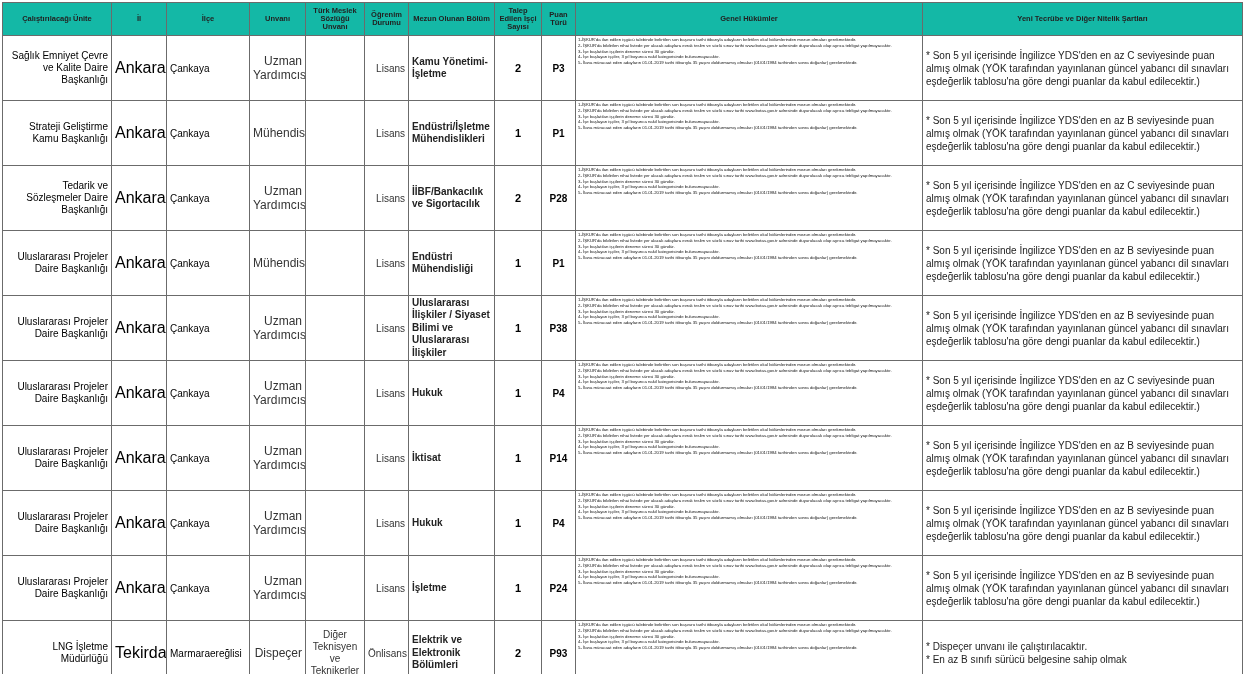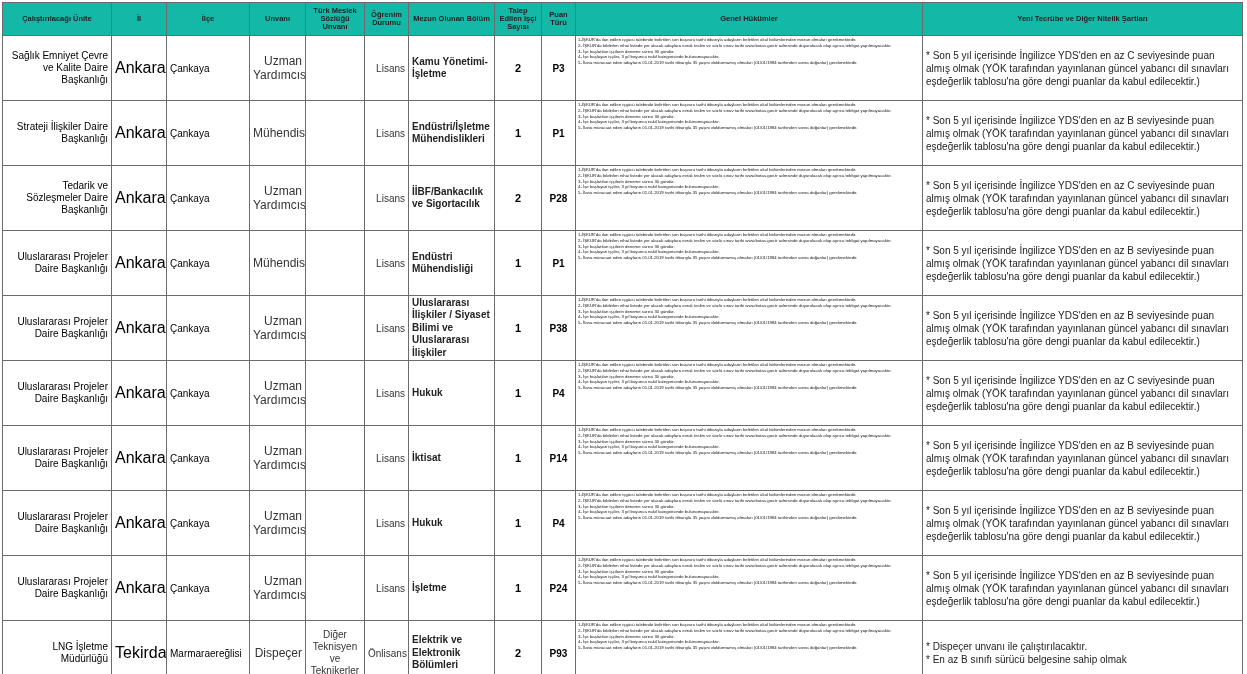--- a/index.html
+++ b/index.html
@@ -88,21 +88,21 @@
           <span class="rl">3- İşe başlatılan işçilerin deneme süresi 30 gündür.</span>
           <span class="rl">4- İşe başlayan işçiler, 3 yıl boyunca nakil kategorisinde bulunamayacaktır.</span>
           <span class="rl">5- İlana müracaat eden adayların 01.01.2019 tarihi itibarıyla 35 yaşını doldurmamış olmaları (01/01/1984 tarihinden sonra doğanlar) gerekmektedir.</span>
         </td>
     <td class="c-req">
           <span class="rq">* Son 5 yıl içerisinde İngilizce  YDS'den en az C seviyesinde puan almış olmak (YÖK tarafından yayınlanan güncel yabancı dil sınavları eşdeğerlik tablosu'na göre dengi puanlar da kabul edilecektir.)</span>
         </td>
   </tr>
 
   <tr class="row">
-    <td class="c-unit">Strateji İlişkiler Daire Başkanlığı</td>
+    <td class="c-unit">Strateji Geliştirme Kamu Başkanlığı</td>
     <td class="c-city">Ankara</td>
     <td class="c-dist">Çankaya</td>
     <td class="c-title">Mühendis</td>
     <td class="c-tms"></td>
     <td class="c-edu">Lisans</td>
     <td class="c-dept">Endüstri/İşletme Mühendislikleri</td>
     <td class="c-count">1</td>
     <td class="c-score">P1</td>
     <td class="c-rules">
           <span class="rl">1-İŞKUR'da ilan edilen işgücü talebinde belirtilen son başvuru tarihi itibarıyla adayların belirtilen okul bölümlerinden mezun olmaları gerekmektedir.</span>

